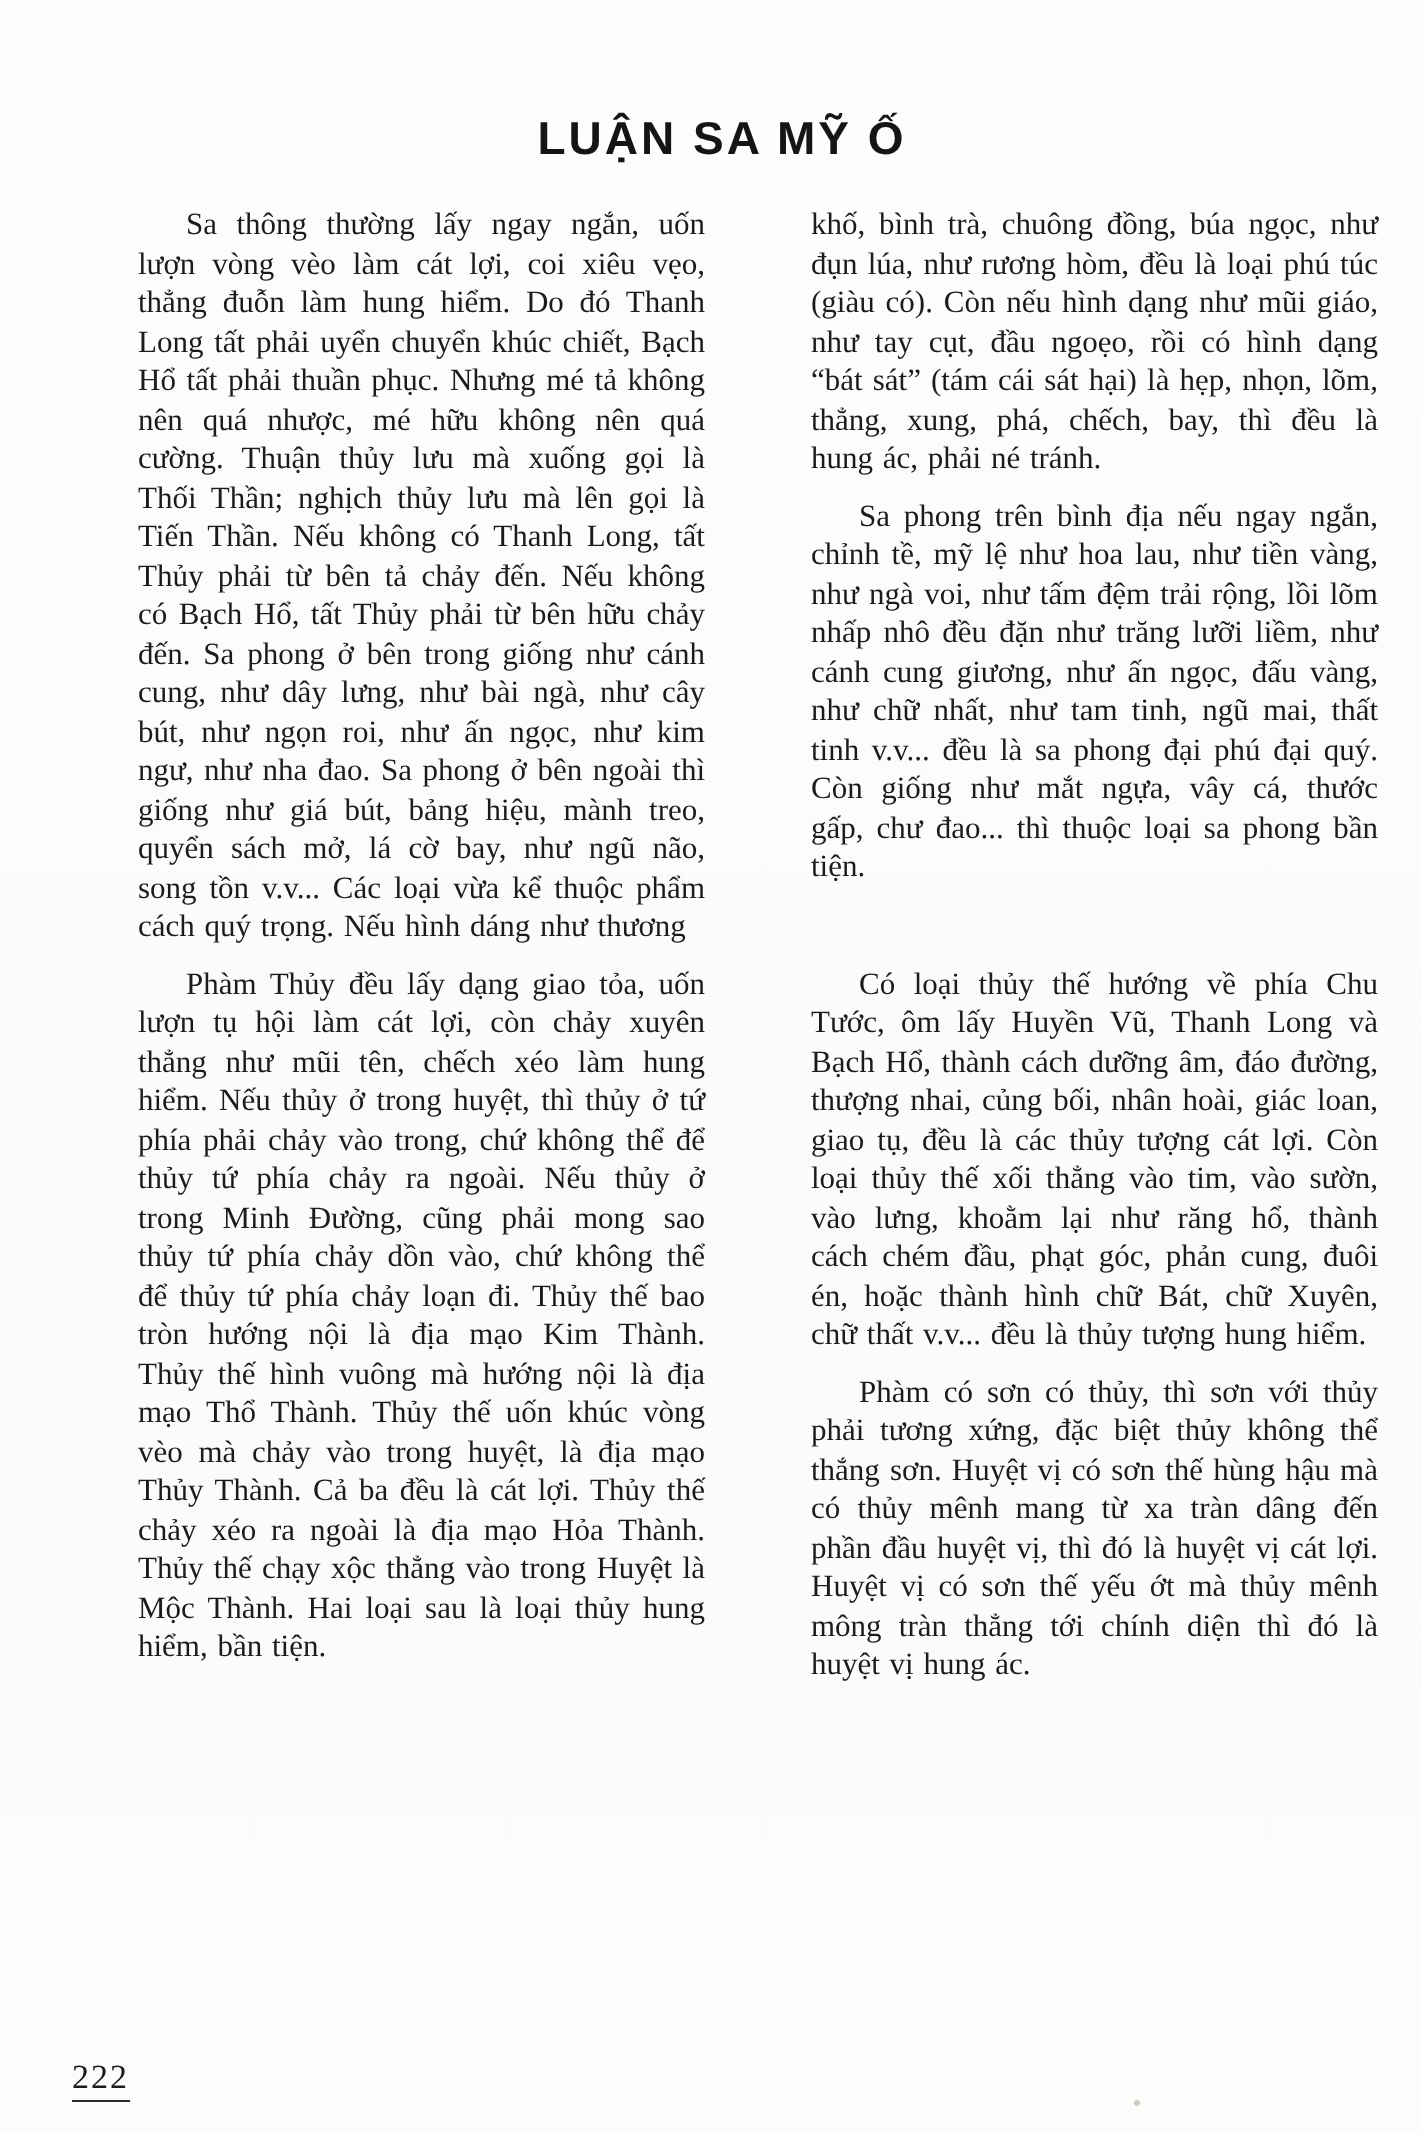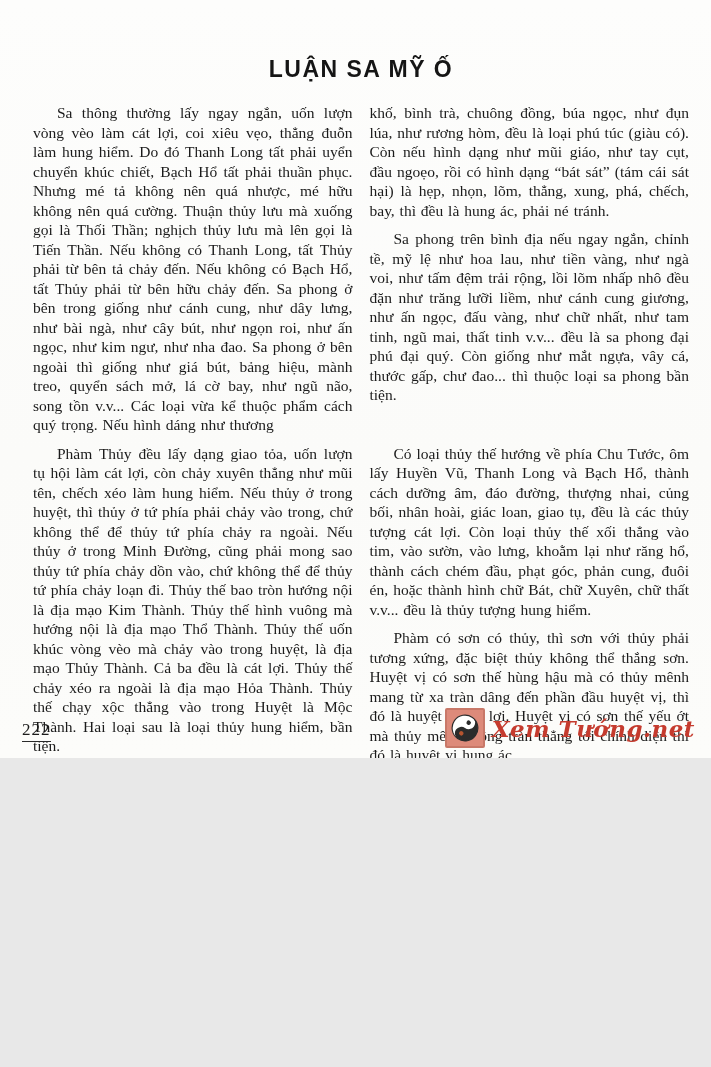--- a/index.html
+++ b/index.html
@@ -3,21 +3,21 @@
 <meta charset="utf-8">
 <style>
   html, body {
     margin: 0;
     padding: 0;
     background: #e8e8e8;
   }
   .page {
     position: relative;
     width: 711px;
-    height: 758px;
+    height: 1067px;
     margin: 0 auto;
     background: linear-gradient(180deg, #fdfdfc 0%, #fbfbf9 60%, #fcfcfa 100%);
     overflow: hidden;
     font-family: "Liberation Serif", serif;
     color: #1b1b1b;
     box-sizing: border-box;
     padding: 56px 22px 0 33px;
   }
   h1.sec-title {
     font-family: "Liberation Sans", sans-serif;
@@ -43,41 +43,42 @@
     transform: rotate(-8deg);
     opacity: .75;
   }
   .cols {
     display: flex;
     gap: 17px;
   }
   .col {
     flex: 1 1 50%;
     min-width: 0;
+    margin-left: 36px;
   }
   p.para {
     margin: 0 0 9px 0;
     font-size: 15.5px;
     line-height: 19.5px;
     text-align: justify;
     text-justify: inter-word;
     word-spacing: 1px;
     color: #1b1b1b;
   }
   p.para.indent { text-indent: 24px; }
   .footer {
     position: absolute;
     left: 0;
     bottom: 0;
     width: 100%;
     height: 60px;
   }
   .page-number {
     position: absolute;
-    left: 22px;
+    left: 36px;
     bottom: 16px;
     font-size: 17px;
     letter-spacing: 1px;
     border-bottom: 1.5px solid #2a2a2a;
     padding-bottom: 1px;
   }
   .watermark {
     position: absolute;
     right: 16px;
     bottom: 10px;
@@ -136,29 +137,16 @@
     </div>
     <div class="col">
       <p class="para indent">Có loại thủy thế hướng về phía Chu Tước, ôm lấy Huyền Vũ, Thanh Long và Bạch Hổ, thành cách dưỡng âm, đáo đường, thượng nhai, củng bối, nhân hoài, giác loan, giao tụ, đều là các thủy tượng cát lợi. Còn loại thủy thế xối thẳng vào tim, vào sườn, vào lưng, khoằm lại như răng hổ, thành cách chém đầu, phạt góc, phản cung, đuôi én, hoặc thành hình chữ Bát, chữ Xuyên, chữ thất v.v... đều là thủy tượng hung hiểm.</p>
       <p class="para indent">Phàm có sơn có thủy, thì sơn với thủy phải tương xứng, đặc biệt thủy không thể thắng sơn. Huyệt vị có sơn thế hùng hậu mà có thủy mênh mang từ xa tràn dâng đến phần đầu huyệt vị, thì đó là huyệt vị cát lợi. Huyệt vị có sơn thế yếu ớt mà thủy mênh mông tràn thẳng tới chính diện thì đó là huyệt vị hung ác.</p>
     </div>
   </div>
 
   <div class="footer">
     <span class="page-number">222</span>
 
-    <div class="watermark">
-      <span class="yinyang-box">
-        <svg width="28" height="28" viewBox="0 0 100 100">
-          <g transform="rotate(35 50 50)">
-            <circle cx="50" cy="50" r="46" fill="#ffffff" stroke="#2b2b2b" stroke-width="4"></circle>
-            <path d="M50 4 a46 46 0 0 1 0 92 a23 23 0 0 1 0 -46 a23 23 0 0 0 0 -46 Z" fill="#2b2b2b"></path>
-            <circle cx="50" cy="27" r="8" fill="#2b2b2b"></circle>
-            <circle cx="50" cy="73" r="8" fill="#b5542f"></circle>
-          </g>
-        </svg>
-      </span>
-      <span class="wm-text">Xem Tướng.net</span>
-    </div>
   </div>
 
   <span class="scan-speck" style="left:567px; bottom:14px; width:3px; height:3px;"></span>
 </div>
 
 </body></html>

